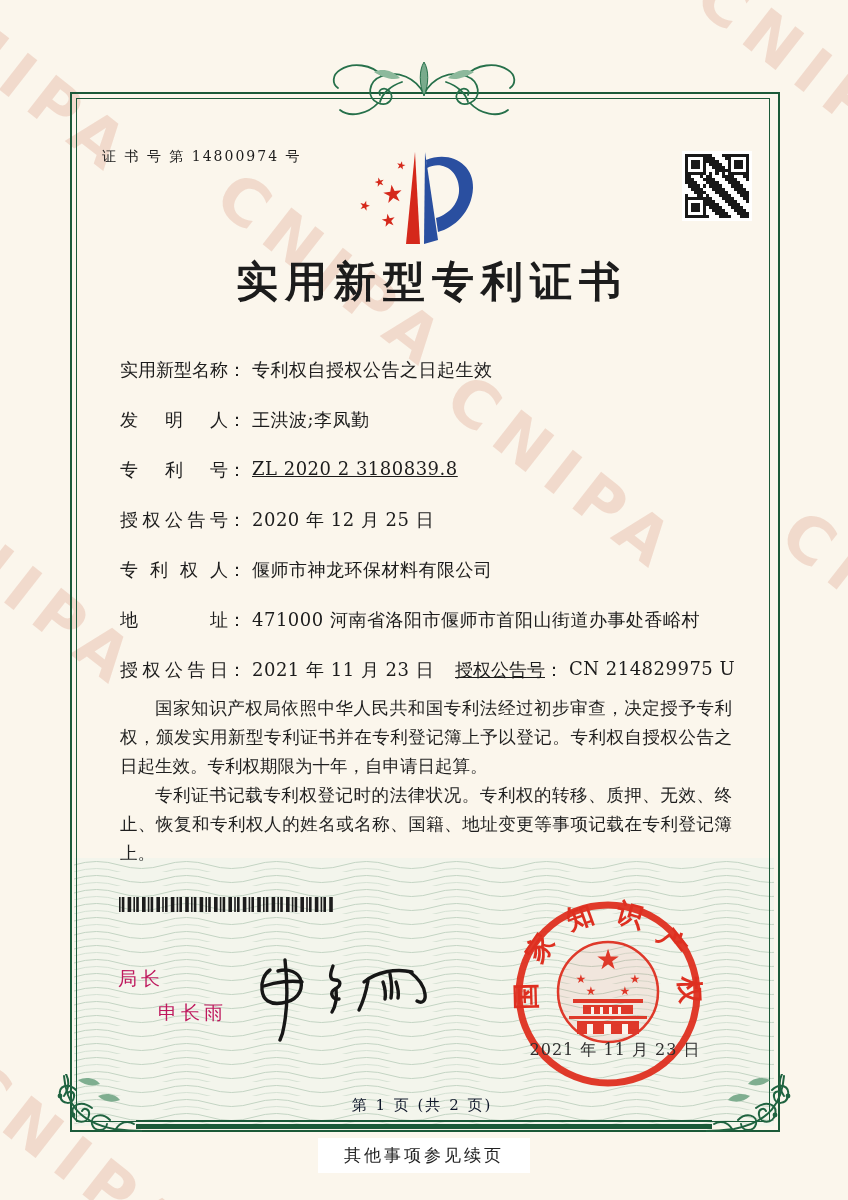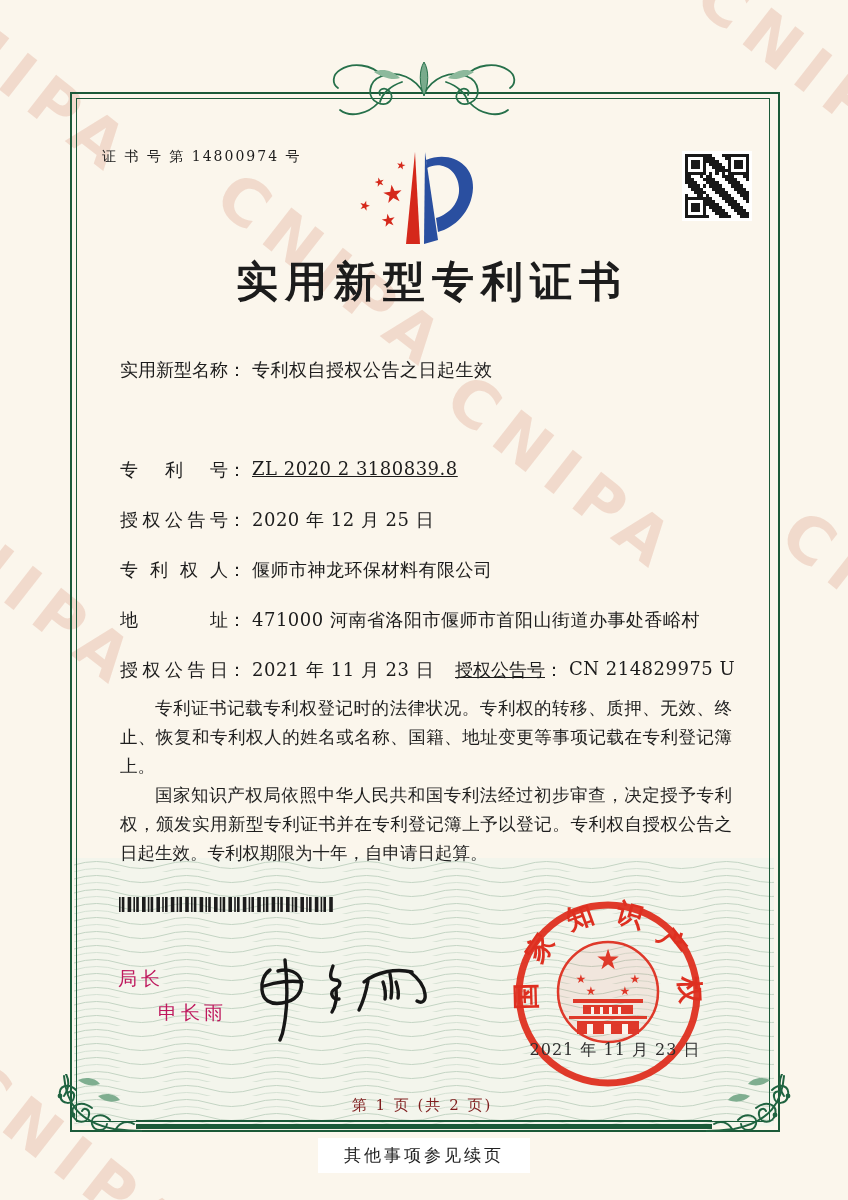--- a/index.html
+++ b/index.html
@@ -46,21 +46,21 @@
 
   
   .lstar{position:absolute;color:#d5281b;font-family:"DejaVu Sans",sans-serif;line-height:1;}
 
   .signer{position:absolute;left:118px;font-size:19px;letter-spacing:4px;
           font-family:"DejaVu Sans","Liberation Sans",sans-serif;color:#be185d;}
 
   .seal-date{position:absolute;left:527px;top:1040px;width:176px;font-size:16px;
              color:#2e2e2e;letter-spacing:1px;z-index:6;text-align:center;}
 
-  .page-num{position:absolute;left:0;top:1096px;width:844px;text-align:center;font-size:15px;color:#7f1d1d;letter-spacing:2px;}
+  .page-num{position:absolute;left:0;top:1096px;width:844px;text-align:center;font-size:15px;color:#0f172a;letter-spacing:2px;}
   .cont-note{position:absolute;left:0;top:1138px;width:848px;text-align:center;}
   .cont-note span{display:inline-block;background:#ffffff;padding:6px 26px;font-size:17px;letter-spacing:3px;color:#222;}
 </style>
 </head>
 <body>
 
 <div class="page">
 
   <span class="wm" style="left:-90px;top:-45px;">CNIPA</span>
   <span class="wm" style="left:705px;top:-50px;">CNIPA</span>
@@ -586,42 +586,45 @@
       <div class="qm"></div>
       <div class="qm"></div>
       <div class="qm"></div>
     </div>
 
   <div class="title">实用新型专利证书</div>
 
   <div class="row" style="top:358px;">
     <span class="flabel">实用新型名称</span><span class="fcolon">：</span><span class="fval">专利权自授权公告之日起生效</span>
   </div>
+  <div class="row" style="top:408px;">
+    <span class="flabel">发明人</span><span class="fcolon">：</span><span class="fval">王洪波;李凤勤</span>
+  </div>
   <div class="row" style="top:458px;text-decoration:underline;">
     <span class="flabel">专利号</span><span class="fcolon">：</span><span class="fval">ZL 2020 2 3180839.8</span>
   </div>
   <div class="row" style="top:508px;">
     <span class="flabel">授权公告号</span><span class="fcolon">：</span><span class="fval">2020 年 12 月 25 日</span>
   </div>
   <div class="row" style="top:558px;">
     <span class="flabel">专利权人</span><span class="fcolon">：</span><span class="fval">偃师市神龙环保材料有限公司</span>
   </div>
   <div class="row" style="top:608px;">
     <span class="flabel">地址</span><span class="fcolon">：</span><span class="fval">471000 河南省洛阳市偃师市首阳山街道办事处香峪村</span>
   </div>
   <div class="row" style="top:658px;">
     <span class="flabel">授权公告日</span><span class="fcolon">：</span><span class="fval">2021 年 11 月 23 日</span>
     <span class="pair2">
       <span class="flabel2">授权公告号</span><span class="fcolon">：</span><span class="fval">CN 214829975 U</span>
     </span>
   </div>
 
   <div class="paras">
+    <p>国家知识产权局依照中华人民共和国专利法经过初步审查，决定授予专利权，颁发实用新型专利证书并在专利登记簿上予以登记。专利权自授权公告之日起生效。专利权期限为十年，自申请日起算。</p>
     <p>专利证书记载专利权登记时的法律状况。专利权的转移、质押、无效、终止、恢复和专利权人的姓名或名称、国籍、地址变更等事项记载在专利登记簿上。</p>
-    <p>国家知识产权局依照中华人民共和国专利法经过初步审查，决定授予专利权，颁发实用新型专利证书并在专利登记簿上予以登记。专利权自授权公告之日起生效。专利权期限为十年，自申请日起算。</p>
   </div>
 
   <svg class="abs" style="left:119px;top:897px;" width="218" height="15" id="barcode">
       <rect x="0" y="0" width="1.6" height="15" fill="#1c1c1c"></rect>
       <rect x="2.8" y="0" width="2.6" height="15" fill="#1c1c1c"></rect>
       <rect x="8.6" y="0" width="3.6" height="15" fill="#1c1c1c"></rect>
       <rect x="14.399999999999999" y="0" width="1.6" height="15" fill="#1c1c1c"></rect>
       <rect x="17.2" y="0" width="2.6" height="15" fill="#1c1c1c"></rect>
       <rect x="23" y="0" width="3.6" height="15" fill="#1c1c1c"></rect>
       <rect x="28.8" y="0" width="1.6" height="15" fill="#1c1c1c"></rect>

